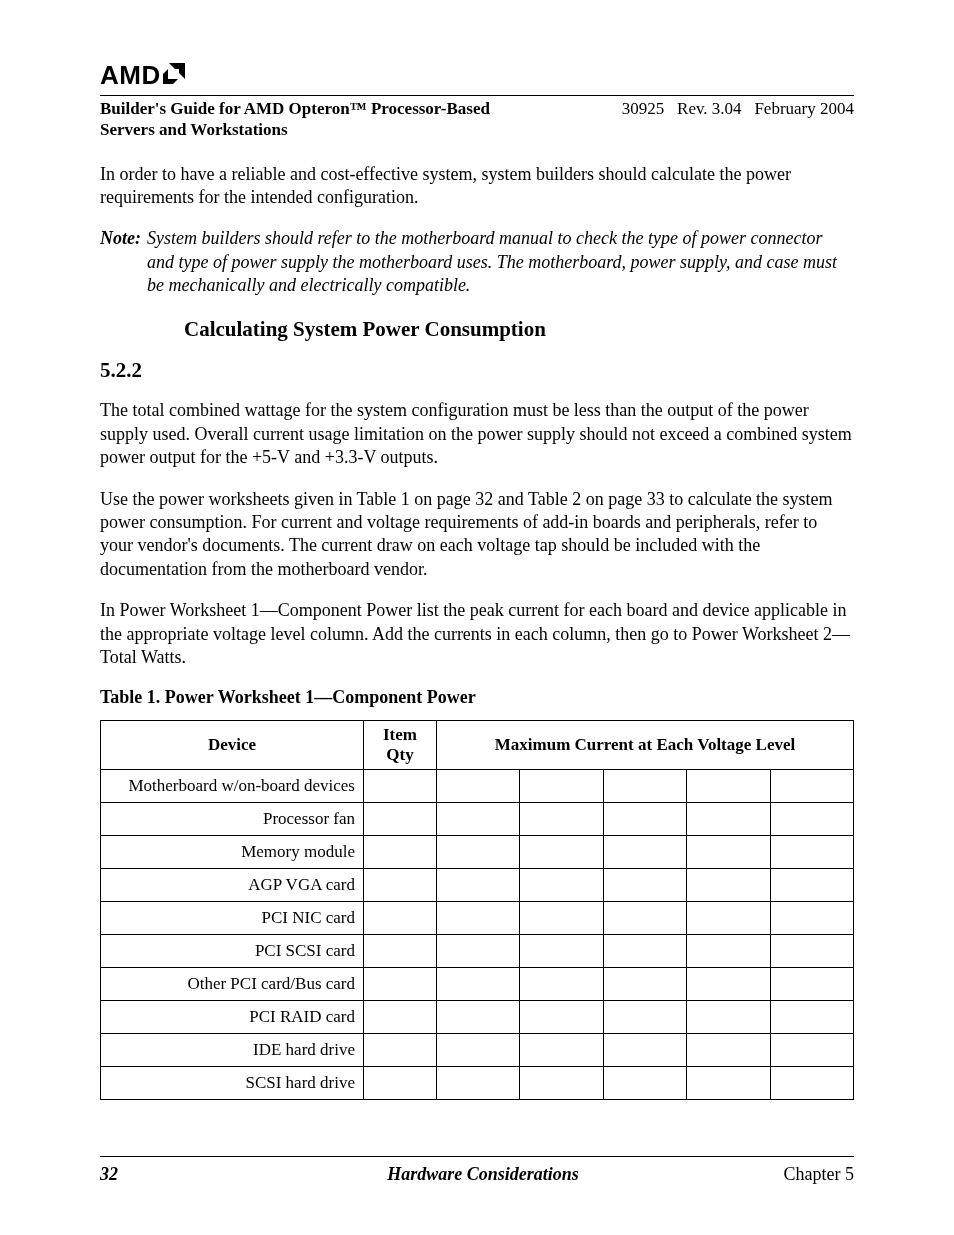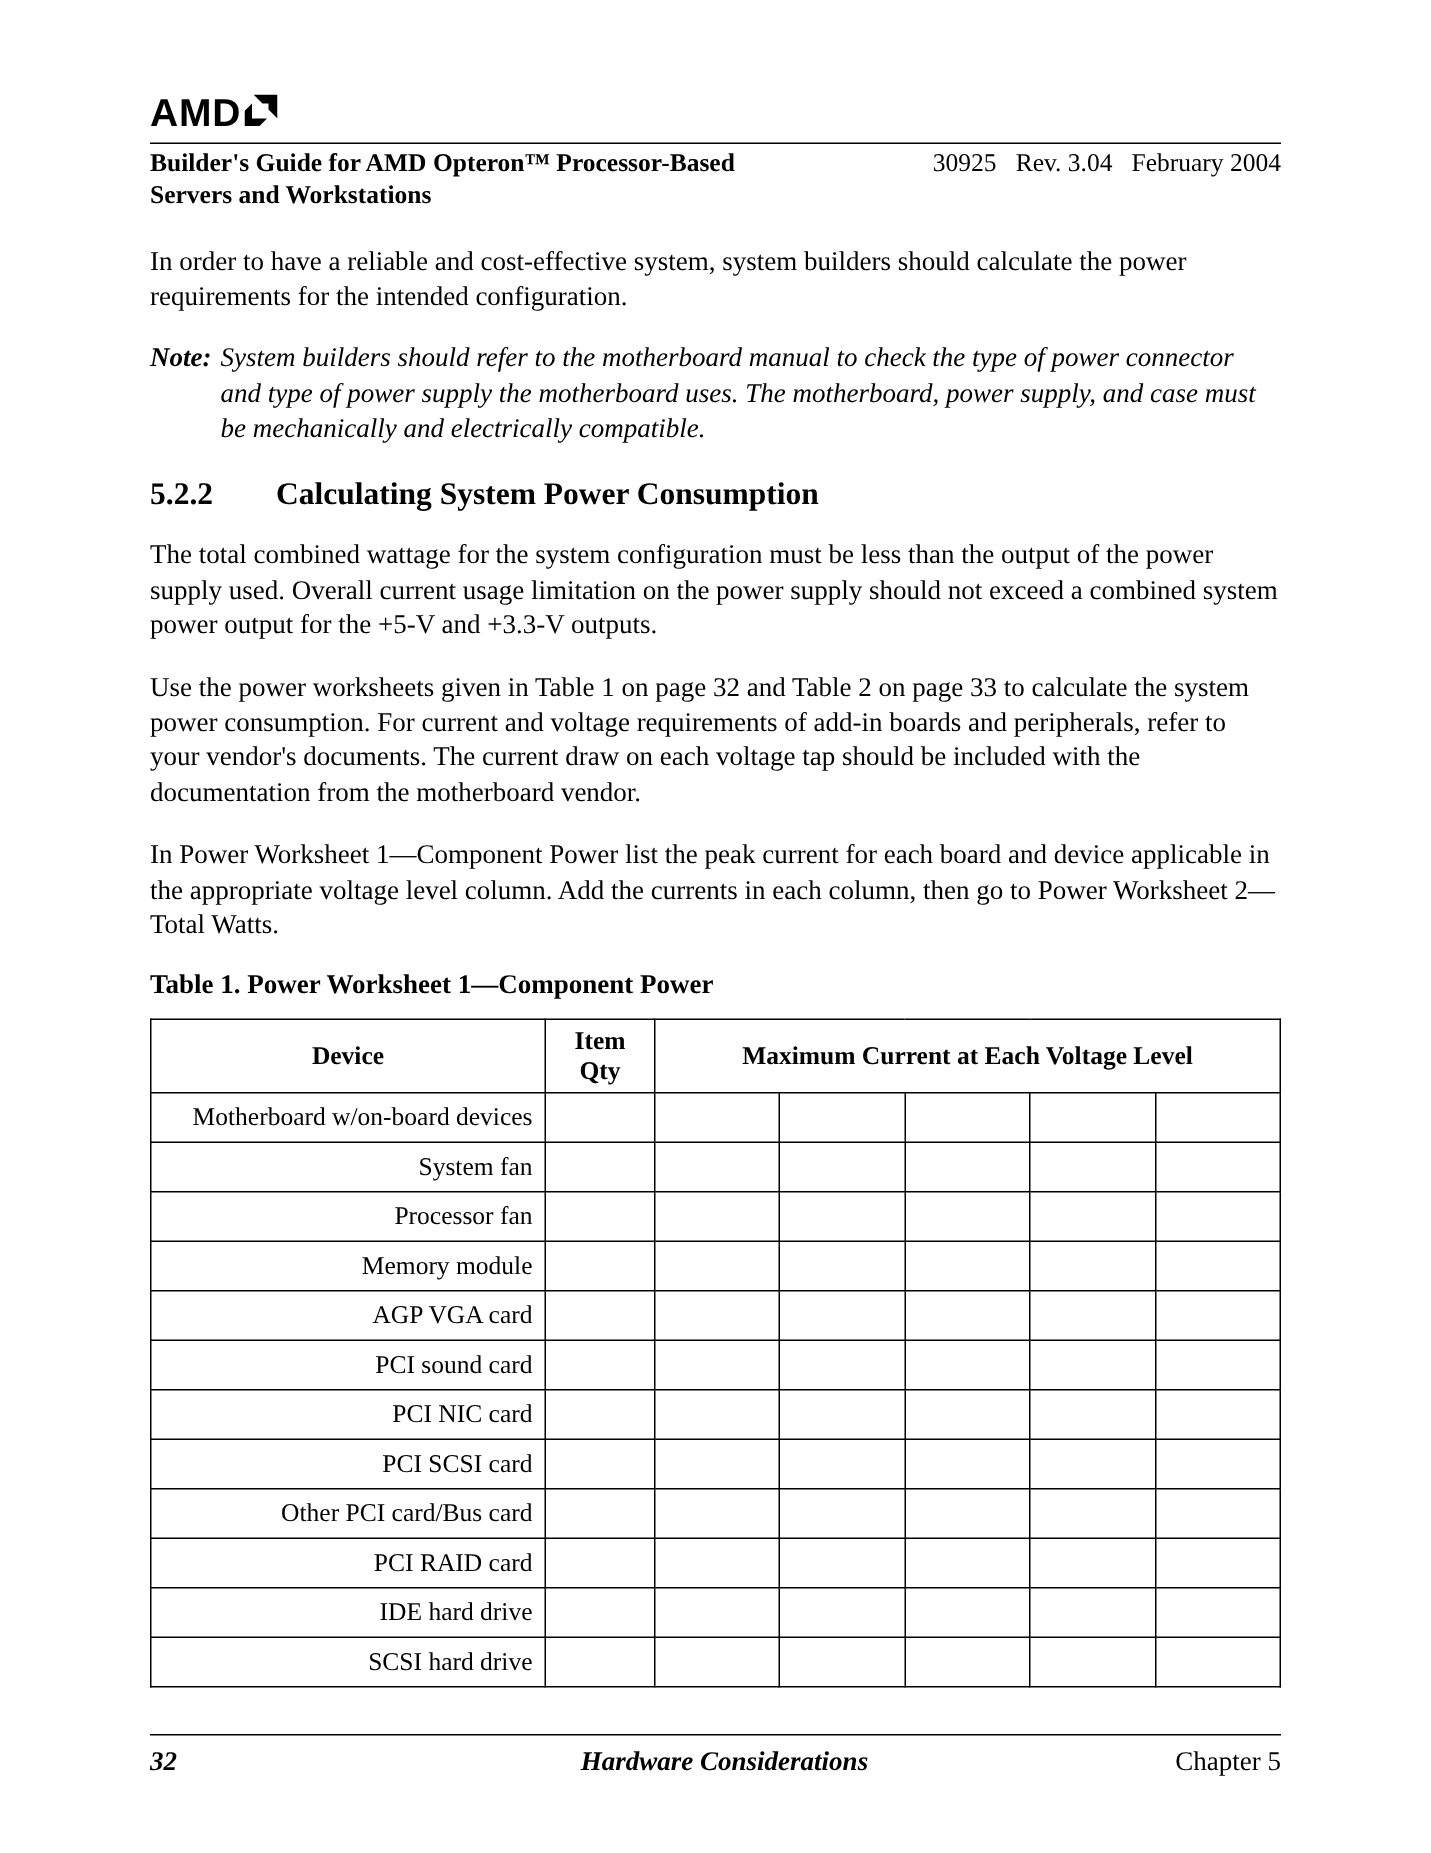--- a/index.html
+++ b/index.html
@@ -72,20 +72,21 @@
     padding-left: 2px;
   }
   .section-head {
     display: flex;
     font-weight: bold;
     font-size: 21px;
     margin: 18px 0 16px 0;
   }
   .section-num {
     width: 84px;
+    margin-top: 41px;
   }
   .table-caption {
     font-weight: bold;
     font-size: 18px;
     margin: 12px 0 12px 0;
   }
   table.ws {
     border-collapse: collapse;
     width: 100%;
     font-size: 17px;
@@ -190,57 +191,39 @@
         <tr>
           <td class="device-cell">Motherboard w/on-board devices</td>
           <td class="empty"></td>
           <td class="empty"></td>
           <td class="empty"></td>
           <td class="empty"></td>
           <td class="empty"></td>
           <td class="empty"></td>
         </tr>
         <tr>
-          <td class="device-cell">System fan</td>
-          <td class="empty"></td>
-          <td class="empty"></td>
-          <td class="empty"></td>
-          <td class="empty"></td>
-          <td class="empty"></td>
-          <td class="empty"></td>
-        </tr>
-        <tr>
           <td class="device-cell">Processor fan</td>
           <td class="empty"></td>
           <td class="empty"></td>
           <td class="empty"></td>
           <td class="empty"></td>
           <td class="empty"></td>
           <td class="empty"></td>
         </tr>
         <tr>
           <td class="device-cell">Memory module</td>
           <td class="empty"></td>
           <td class="empty"></td>
           <td class="empty"></td>
           <td class="empty"></td>
           <td class="empty"></td>
           <td class="empty"></td>
         </tr>
         <tr>
           <td class="device-cell">AGP VGA card</td>
-          <td class="empty"></td>
-          <td class="empty"></td>
-          <td class="empty"></td>
-          <td class="empty"></td>
-          <td class="empty"></td>
-          <td class="empty"></td>
-        </tr>
-        <tr>
-          <td class="device-cell">PCI sound card</td>
           <td class="empty"></td>
           <td class="empty"></td>
           <td class="empty"></td>
           <td class="empty"></td>
           <td class="empty"></td>
           <td class="empty"></td>
         </tr>
         <tr>
           <td class="device-cell">PCI NIC card</td>
           <td class="empty"></td>

